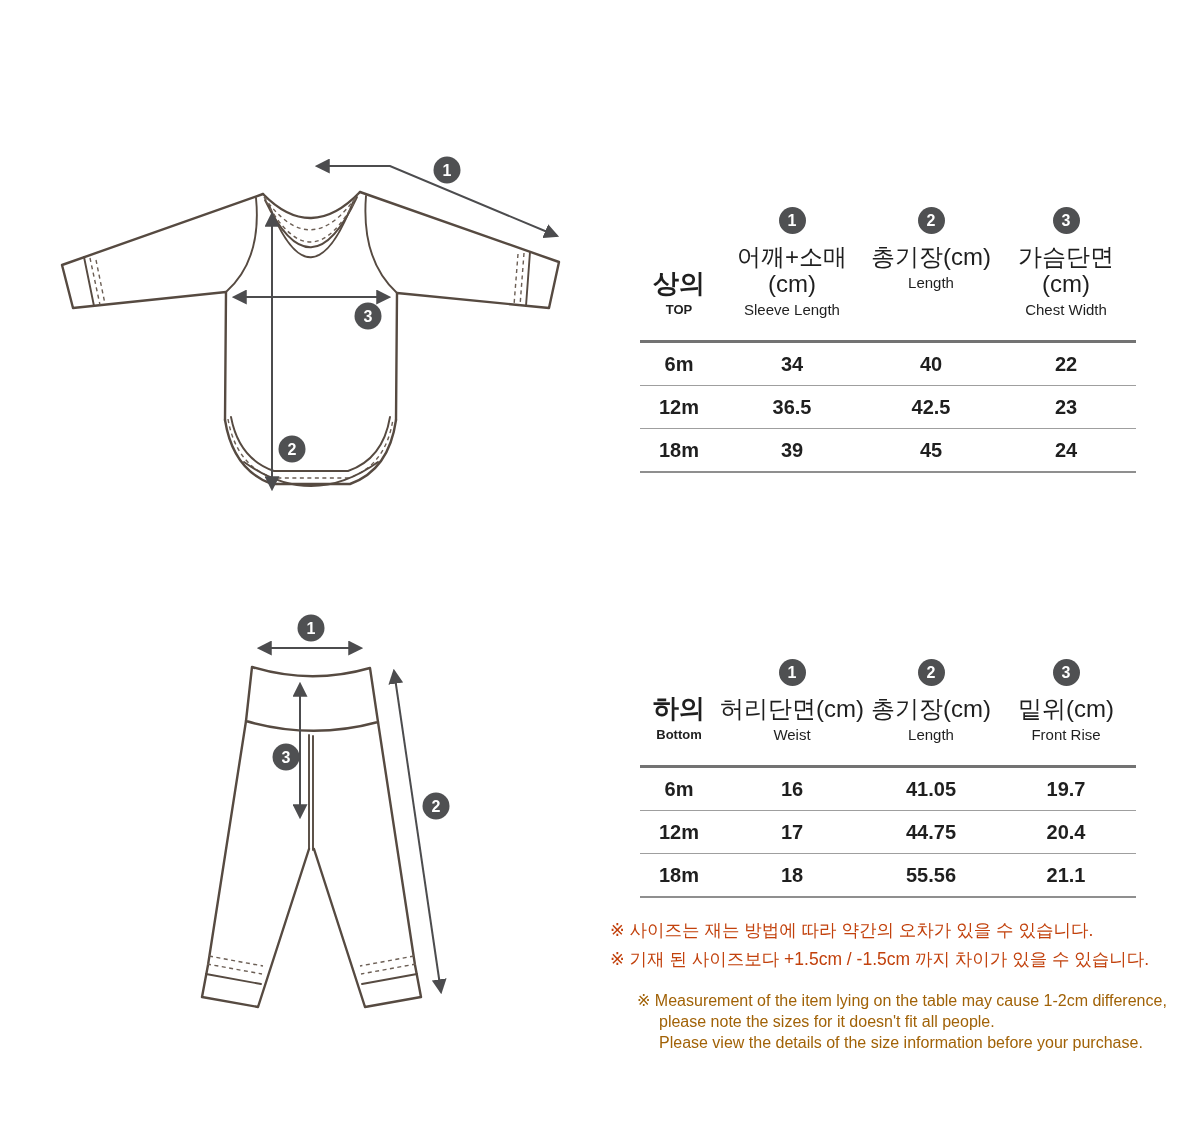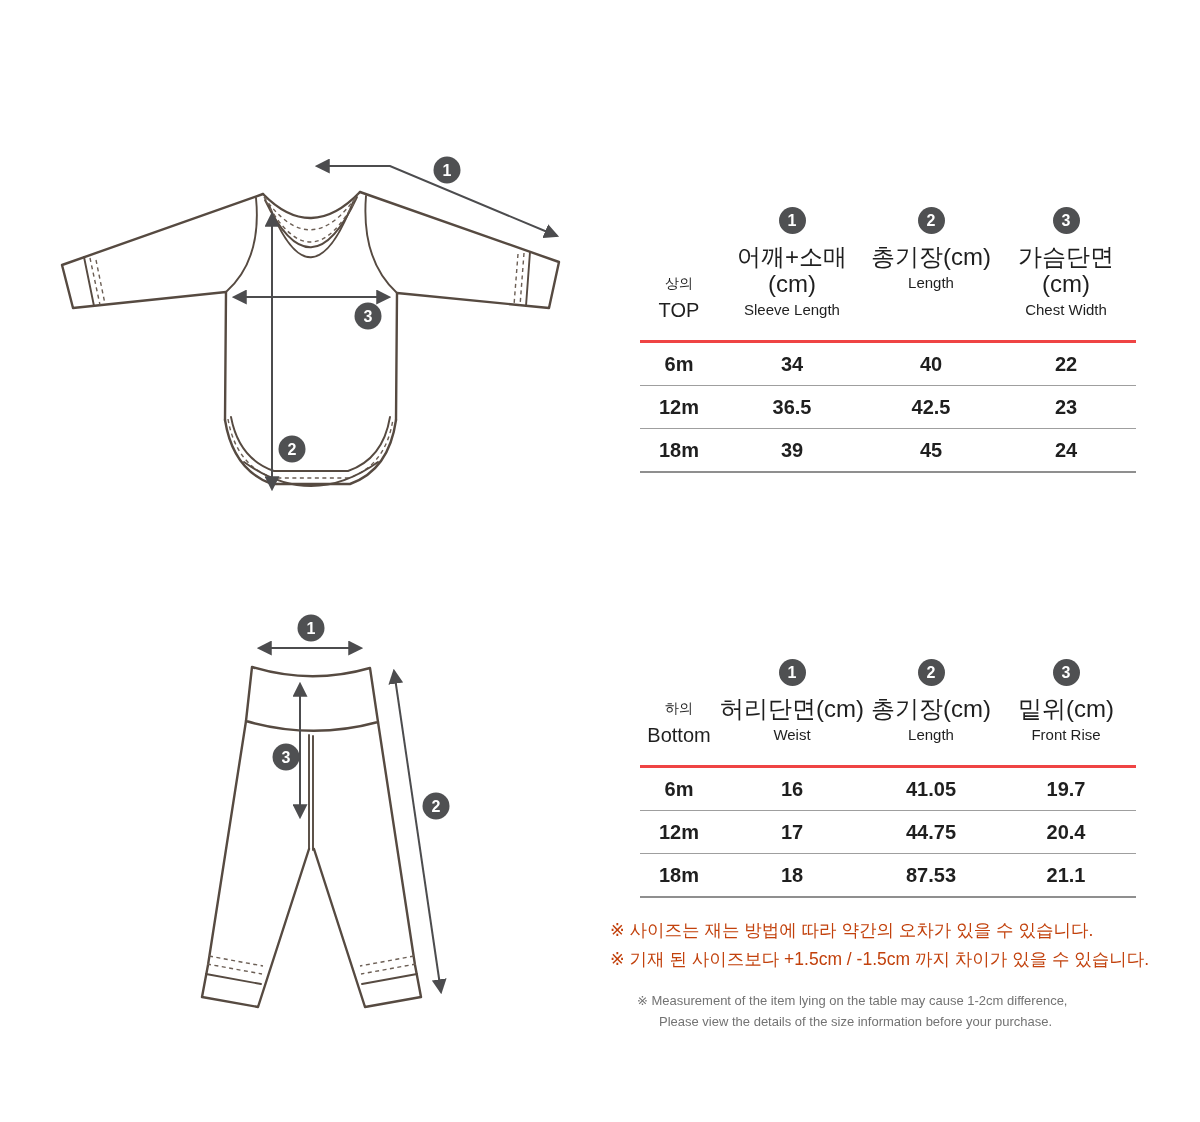--- a/index.html
+++ b/index.html
@@ -21,34 +21,34 @@
   .thead{display:grid;grid-template-columns:78px 148px 130px 140px;padding-bottom:17px;}
   .col-head{text-align:center;}
   .badge{
     width:27px;height:27px;border-radius:50%;background:#4f5052;color:#fff;
     font-size:16px;font-weight:700;display:flex;align-items:center;justify-content:center;
     margin:0 auto 9px auto;
   }
   .head-ko{font-size:24px;line-height:27px;font-weight:500;}
   .head-en{font-size:15px;line-height:26px;font-weight:500;}
   .label-cell{display:flex;flex-direction:column;justify-content:flex-end;text-align:center;}
-  .lbl-ko{font-size:14px;line-height:27px;font-weight:400;}
-  .lbl-en{font-size:20px;line-height:26px;font-weight:400;}
-  .tbody{border-top:3px solid #ef4444;}
+  .lbl-ko{font-size:26px;line-height:27px;font-weight:700;}
+  .lbl-en{font-size:13px;line-height:26px;font-weight:700;}
+  .tbody{border-top:3px solid #737373;}
   .trow{
     display:grid;grid-template-columns:78px 148px 130px 140px;height:42px;
     align-items:center;border-bottom:1.5px solid #9f9f9f;text-align:center;
   }
   .trow:last-child{border-bottom:2px solid #8f8f8f;}
   .cell-size{font-size:20px;font-weight:700;}
   .cell-val{font-size:20px;font-weight:700;}
 
   
   .notes-ko{position:absolute;left:610px;top:916px;width:540px;font-size:17.5px;line-height:29px;font-weight:500;color:#c2410c;}
-  .notes-en{position:absolute;left:637px;top:991px;width:560px;font-size:13px;line-height:20.8px;font-weight:500;color:#737373;}
+  .notes-en{position:absolute;left:637px;top:991px;width:560px;font-size:16px;line-height:20.8px;font-weight:500;color:#a16207;}
   .note-line{white-space:nowrap;}
   .indent{padding-left:22px;}
 </style>
 </head>
 <body>
 
 <div class="canvas">
 
   <svg style="left:30px;top:140px;" width="550" height="380" viewBox="30 140 550 380">
     <defs>
@@ -223,28 +223,29 @@
       </div>
       <div class="trow">
         <div class="cell-size">12m</div>
         <div class="cell-val">17</div>
         <div class="cell-val">44.75</div>
         <div class="cell-val">20.4</div>
       </div>
       <div class="trow">
         <div class="cell-size">18m</div>
         <div class="cell-val">18</div>
-        <div class="cell-val">87.53</div>
+        <div class="cell-val">55.56</div>
         <div class="cell-val">21.1</div>
       </div>
     </div>
   </div>
 
   <div class="notes-ko">
     <div class="note-line">※ 사이즈는 재는 방법에 따라 약간의 오차가 있을 수 있습니다.</div>
     <div class="note-line">※ 기재 된 사이즈보다 +1.5cm / -1.5cm 까지 차이가 있을 수 있습니다.</div>
   </div>
   <div class="notes-en">
     <div class="note-line">※ Measurement of the item lying on the table may cause 1-2cm difference,</div>
+    <div class="note-line indent">please note the sizes for it doesn't fit all people.</div>
     <div class="note-line indent">Please view the details of the size information before your purchase.</div>
   </div>
 
 </div>
 
 </body></html>

